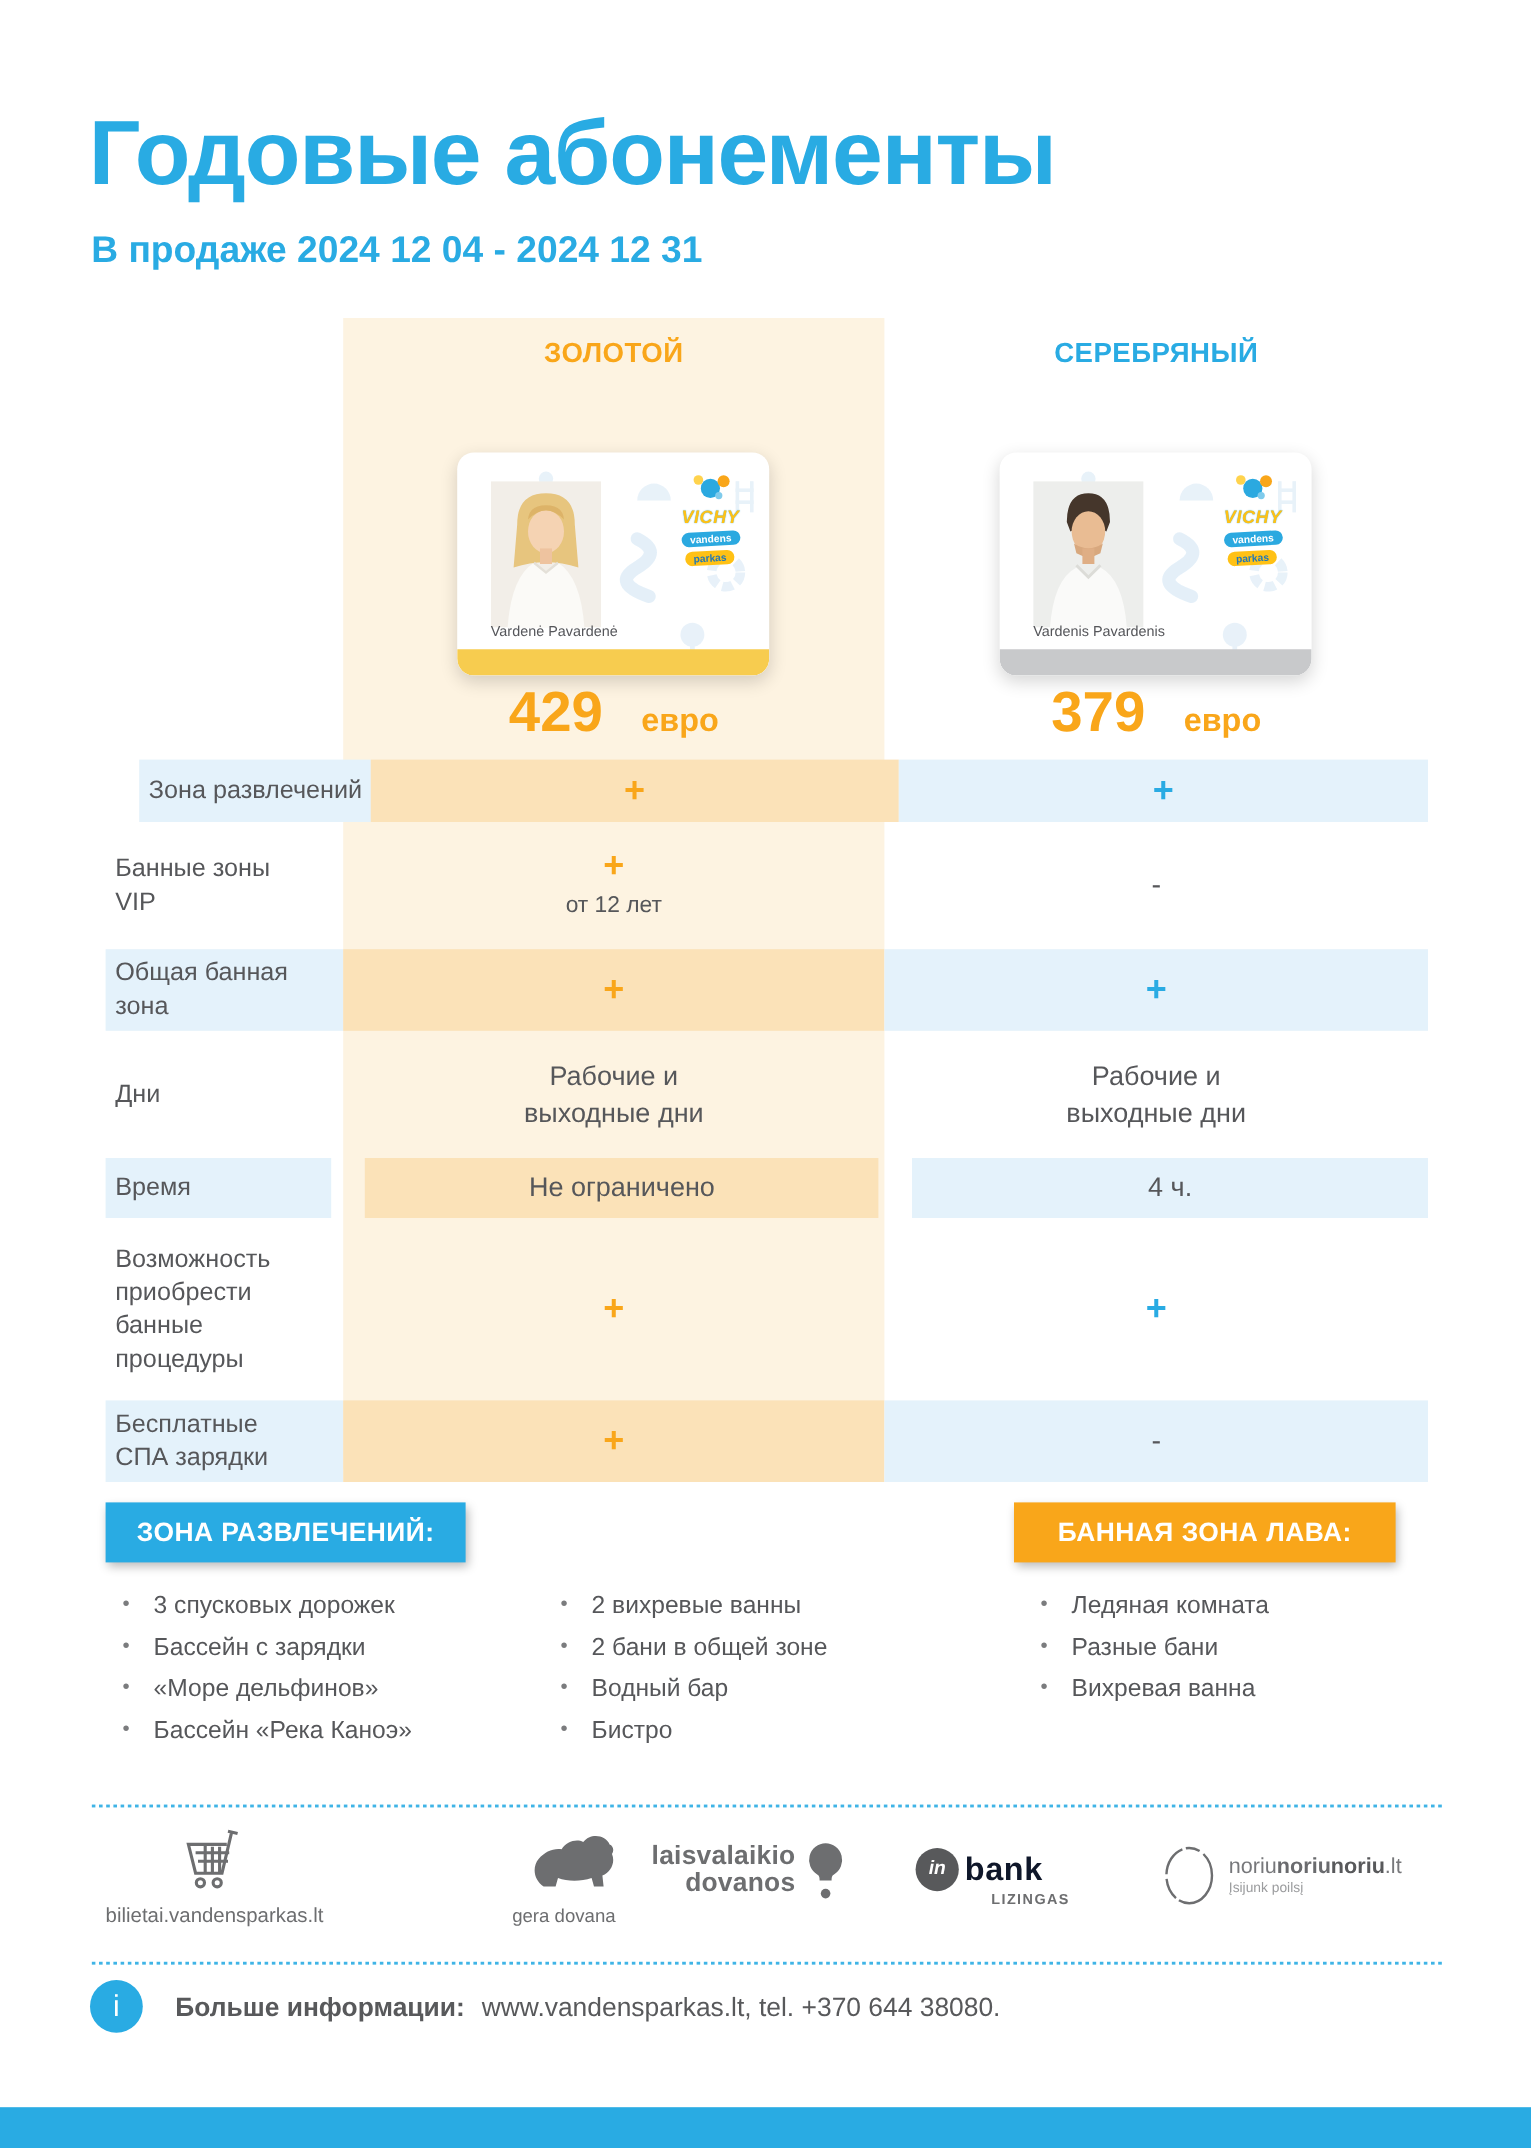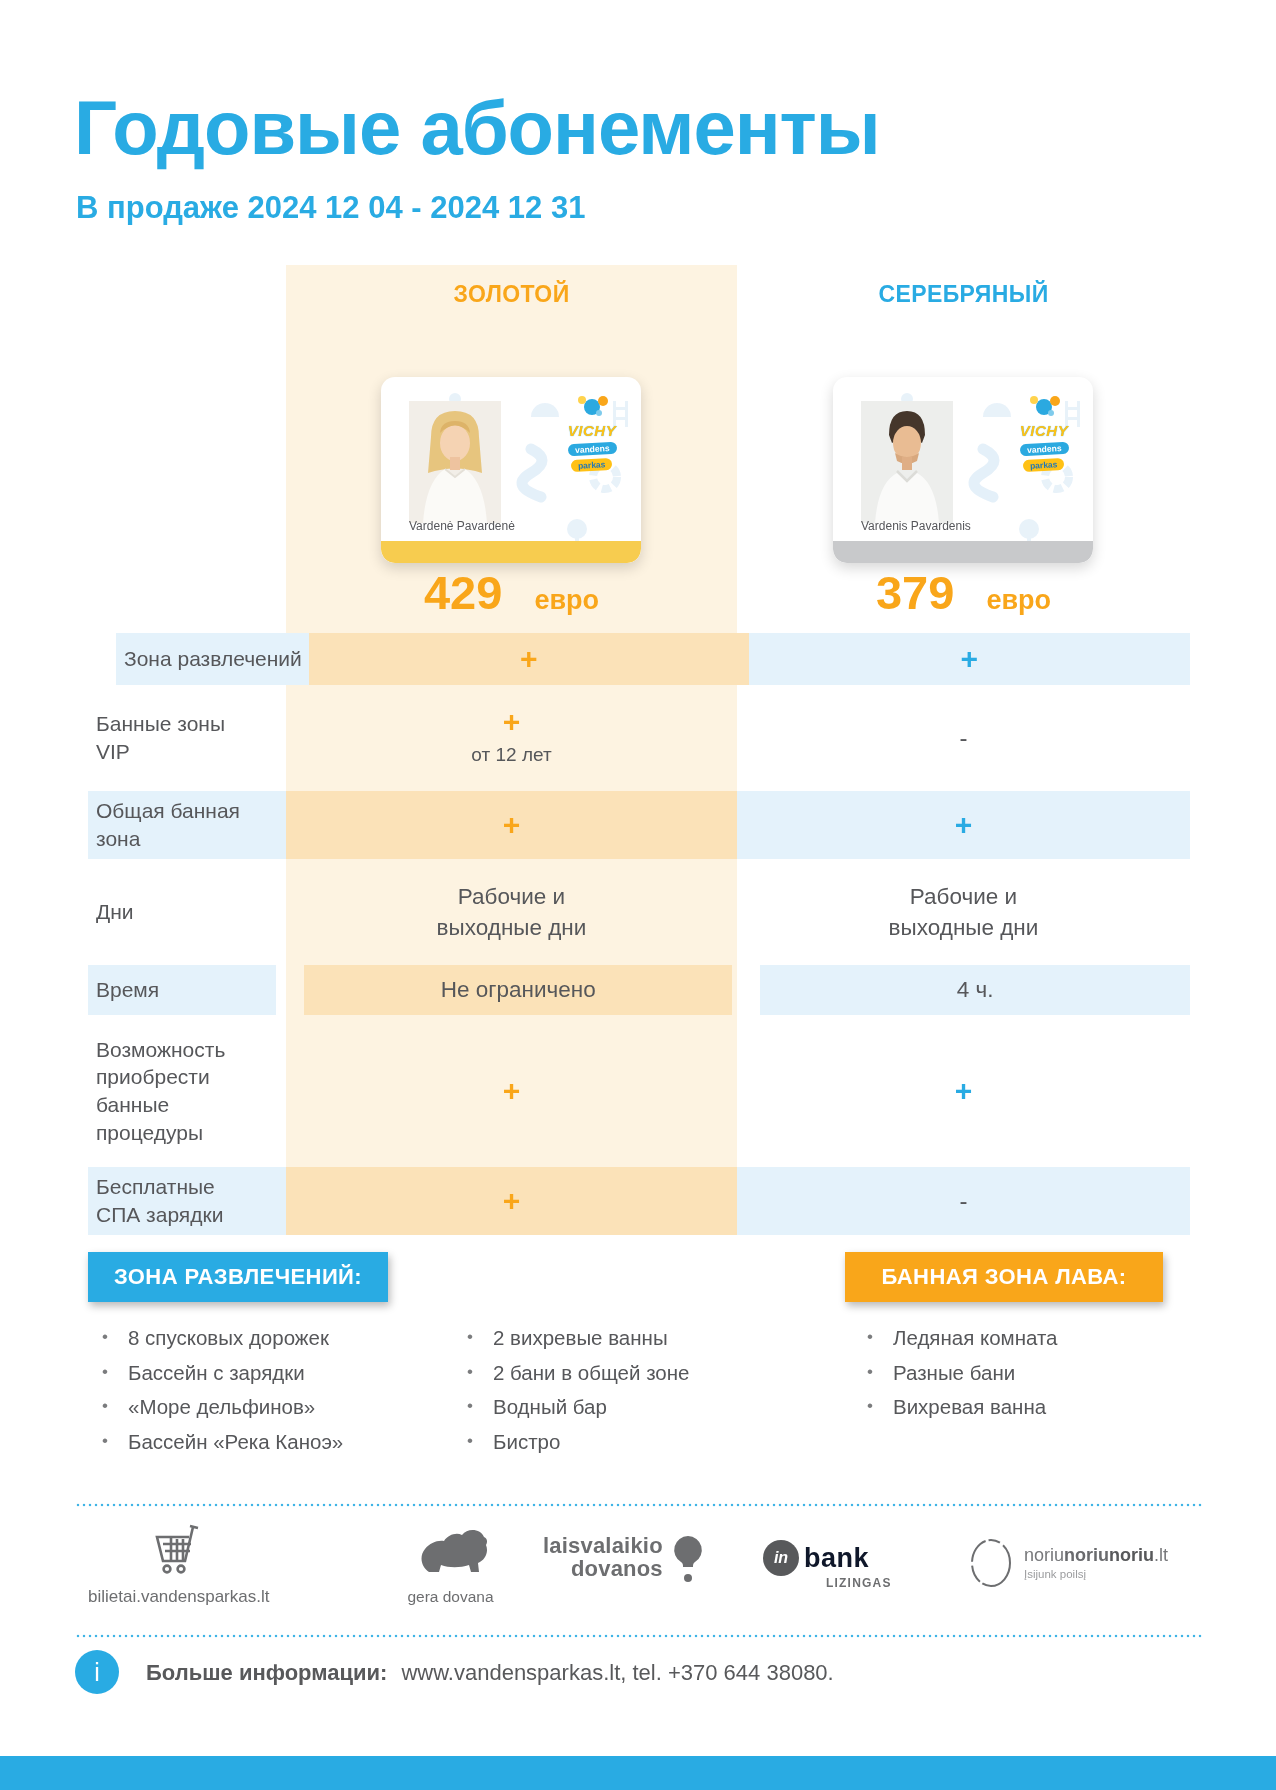--- a/index.html
+++ b/index.html
@@ -71,21 +71,21 @@
           background-image:radial-gradient(circle, #3FB4E6 1.4px, rgba(0,0,0,0) 1.6px);
           background-size:6px 4px; background-repeat:repeat-x;}
   .dotted.d1{top:1503px;} .dotted.d2{top:1634px;}
   
   .logos{position:absolute; left:88px; top:1518px; width:1102px; height:105px; color:var(--logo-gray,#6D6E70);}
   .lg{position:absolute;}
   .lg .cap{font-size:17px; color:var(--logo-gray,#6D6E70);}
   .lg-bilietai{left:0; top:4px; width:200px;}
   .lg-bilietai svg{display:block; margin-left:58px;}
   .lg-bilietai .cap{margin-top:9px;}
-  .lg-gera{left:300px; top:10px; width:125px; text-align:center;}
+  .lg-gera{left:300px; top:10px; width:125px; text-align:right;}
   .lg-gera .cap{font-size:15.5px; margin-top:2px;}
   .lg-laisva{left:455px; top:16px; display:flex; align-items:flex-start; gap:8px;}
   .lg-laisva .txt{text-align:right; font-size:22px; font-weight:700; line-height:1.05; letter-spacing:.2px;}
   .lg-inbank{left:675px; top:22px;}
   .lg-inbank .row{display:flex; align-items:center; gap:5px;}
   .ib-circle{width:36px; height:36px; border-radius:50%; background:#58595B; color:#fff;
              font-size:16px; font-weight:700; font-style:italic; display:flex; align-items:center;
              justify-content:center;}
   .ib-name{font-size:27px; font-weight:700; color:#0f172a; letter-spacing:.5px;}
   .ib-sub{font-size:12px; letter-spacing:1.2px; margin-left:63px; margin-top:0px;font-weight:bold;}
@@ -254,21 +254,21 @@
           <div class="t-gold"><span class="plus g">+</span></div>
           <div class="t-silver"><span class="dash">-</span></div>
         </div>
       </div>
   </div>
 
   <div class="banner blue">ЗОНА РАЗВЛЕЧЕНИЙ:</div>
   <div class="banner orange">БАННАЯ ЗОНА ЛАВА:</div>
 
   <ul class="blist c1">
-      <li>8 спусковых дорожек</li>
+      <li>3 спусковых дорожек</li>
       <li>Бассейн с зарядки</li>
       <li>«Море дельфинов»</li>
       <li>Бассейн «Река Каноэ»</li>
     </ul>
   <ul class="blist c2">
       <li>2 вихревые ванны</li>
       <li>2 бани в общей зоне</li>
       <li>Водный бар</li>
       <li>Бистро</li>
     </ul>

